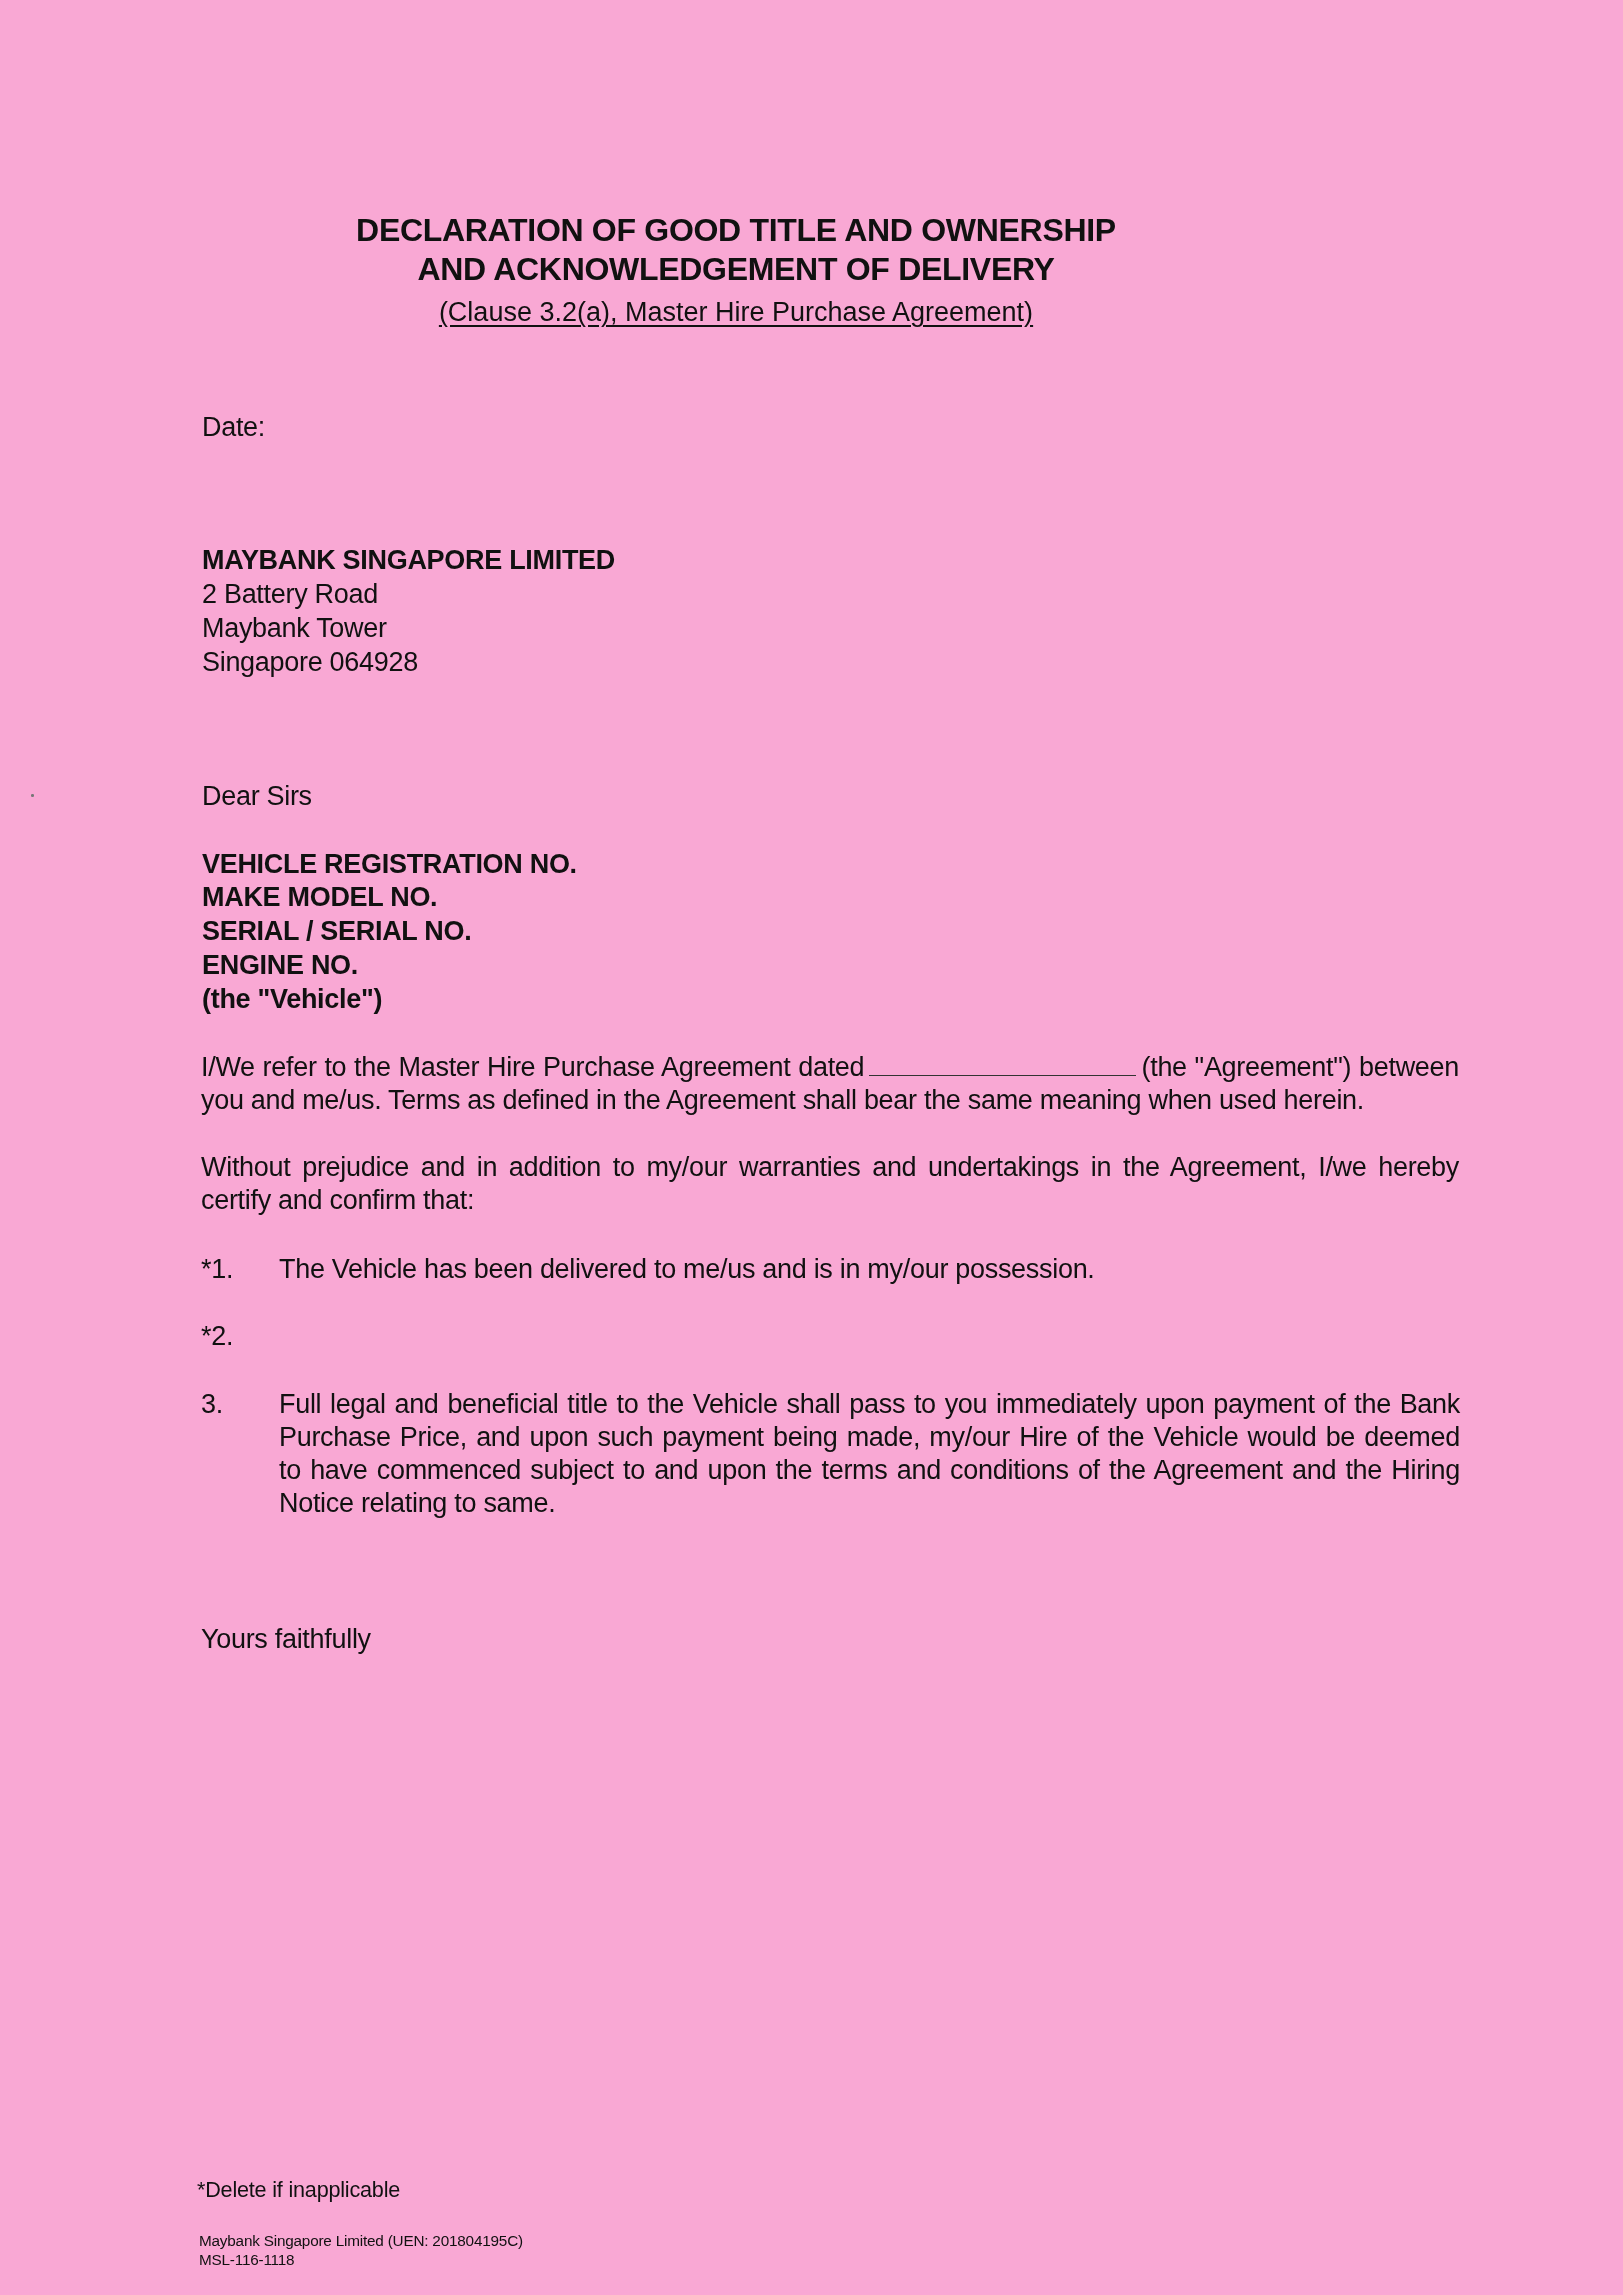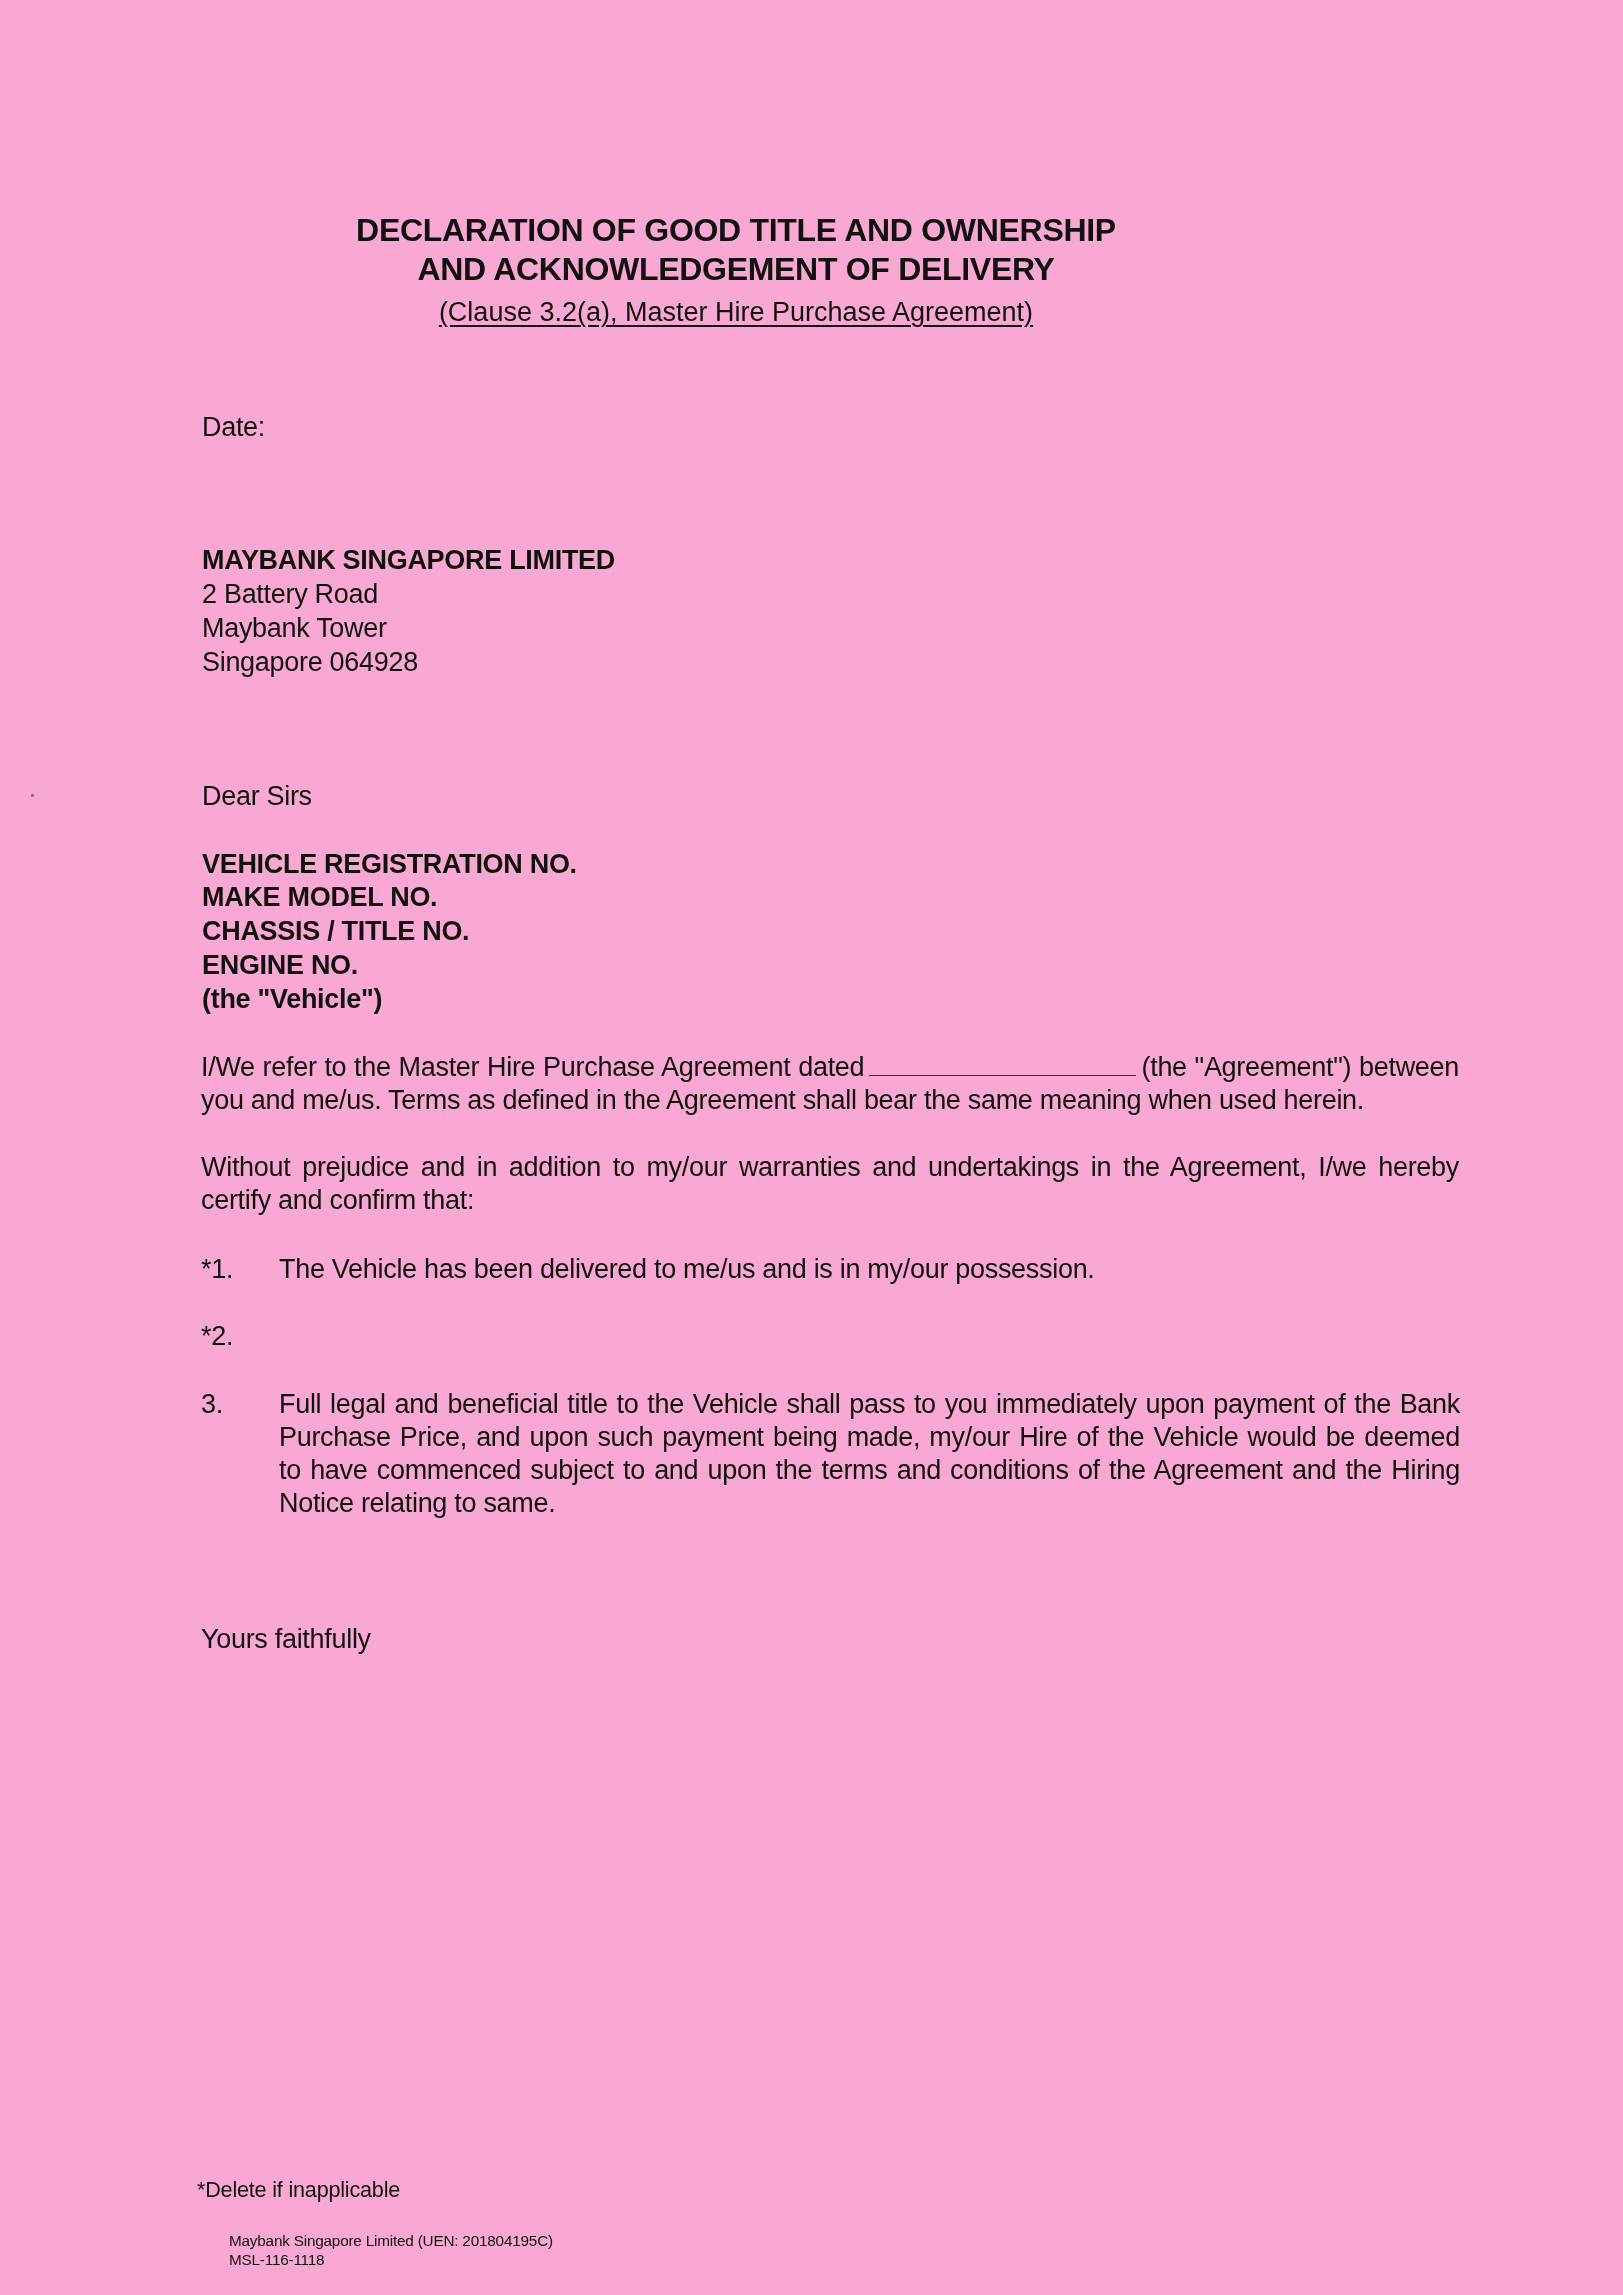--- a/index.html
+++ b/index.html
@@ -106,21 +106,20 @@
       top: 2176px;
       font-size: 21.6px;
       line-height: 27px;
       letter-spacing: -0.2px;
     }
     .footer-line {
       left: 199px;
       font-size: 15.3px;
       line-height: 18.5px;
       letter-spacing: -0.2px;
-      margin-left: 30px;
     }
     .footer-0 { top: 2232px; }
     .footer-1 { top: 2251px; }
 
     .margin-dot {
       left: 31px;
       top: 794px;
       width: 2.5px;
       height: 2.5px;
       background: #777777;
@@ -142,21 +141,21 @@
   <div class="abs body-text addr addr-1">2 Battery Road</div>
   <div class="abs body-text addr addr-2">Maybank Tower</div>
   <div class="abs body-text addr addr-3">Singapore 064928</div>
 
   <div class="abs margin-dot"></div>
 
   <div class="abs body-text salutation">Dear Sirs</div>
 
   <div class="abs body-text bold vehicle-field vf-0">VEHICLE REGISTRATION NO.</div>
   <div class="abs body-text bold vehicle-field vf-1">MAKE MODEL NO.</div>
-  <div class="abs body-text bold vehicle-field vf-2">CHASSIS / TITLE NO.</div>
+  <div class="abs body-text bold vehicle-field vf-2">SERIAL / SERIAL NO.</div>
   <div class="abs body-text bold vehicle-field vf-3">ENGINE NO.</div>
   <div class="abs body-text bold vehicle-field vf-4">(the "Vehicle")</div>
 
   <div class="abs body-text para para-1">
     <span>I/We refer to the Master Hire Purchase Agreement dated</span><span class="blank-line"></span><span>(the "Agreement") between you and me/us. Terms as defined in the Agreement shall bear the same meaning when used herein.</span>
   </div>
 
   <div class="abs body-text para para-2">Without prejudice and in addition to my/our warranties and undertakings in the Agreement, I/we hereby certify and confirm that:</div>
 
   <div class="abs body-text item-num item-1">*1.</div>

